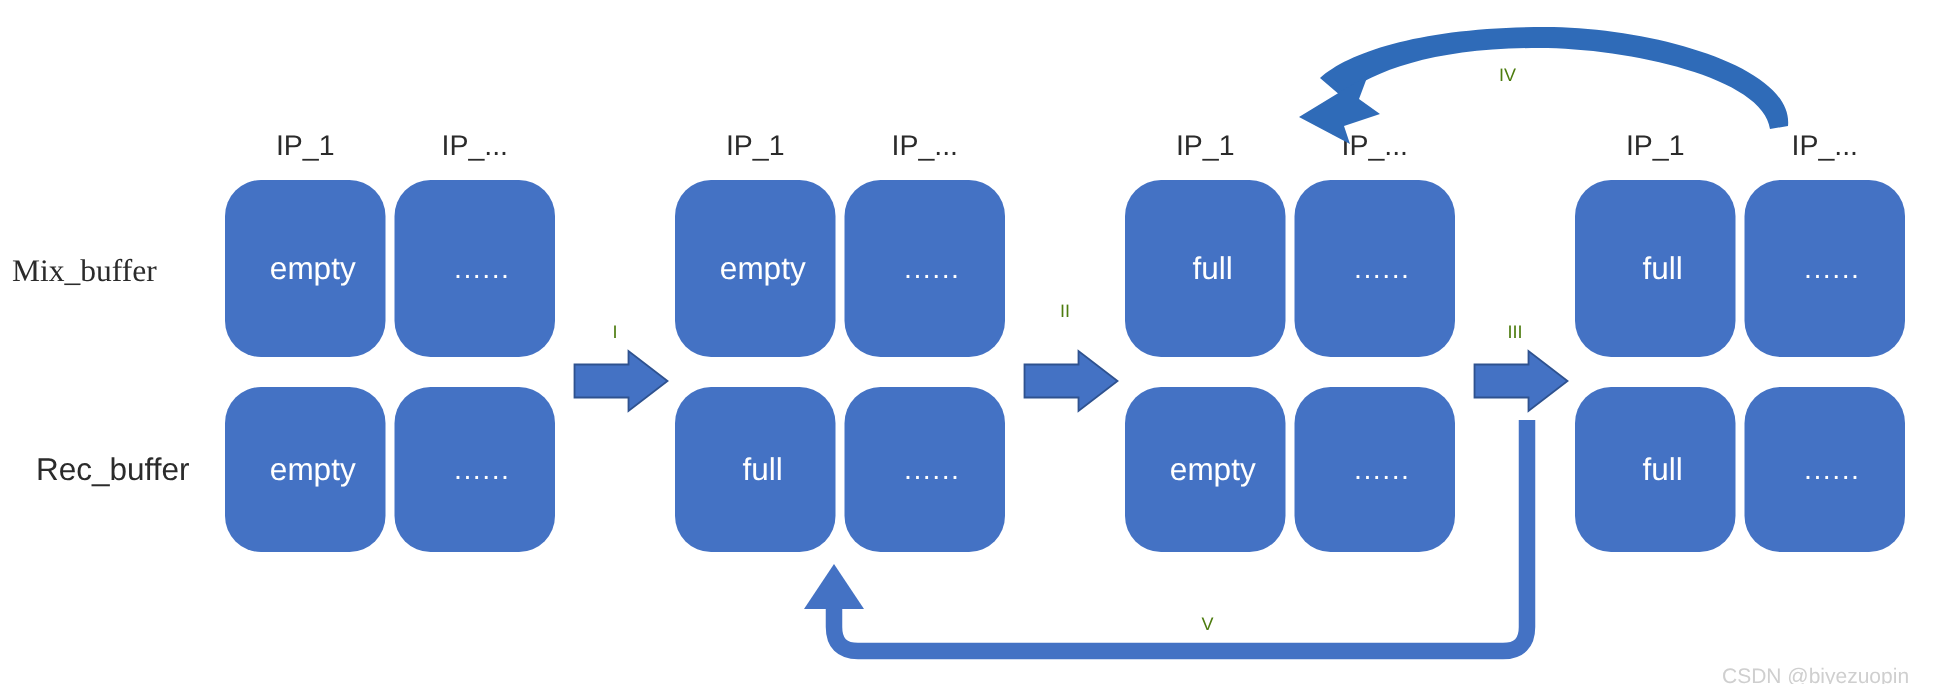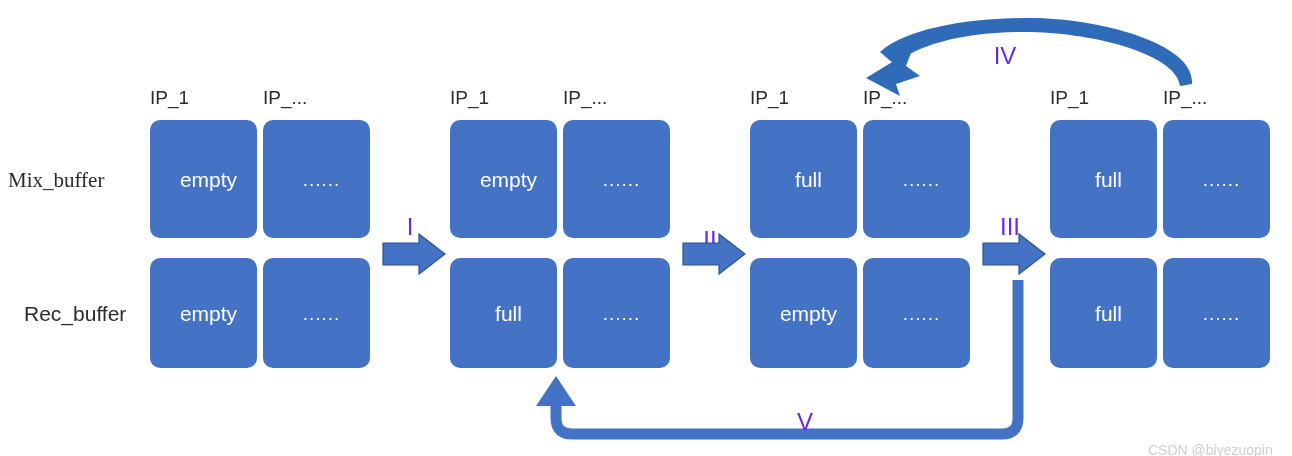--- a/index.html
+++ b/index.html
@@ -22,43 +22,44 @@
     font-size: 21px;
     color: #2b2b2b;
     white-space: nowrap;
     line-height: 1;
   }
   .col-header {
     position: absolute;
     font-size: 19px;
     color: #2b2b2b;
     white-space: nowrap;
+    text-align: center;
     line-height: 1;
   }
   .cell {
     position: absolute;
     background: #4472C4;
-    border-radius: 10px;
+    border-radius: 24px;
     color: #ffffff;
     font-size: 21px;
     display: flex;
     align-items: center;
     justify-content: center;
     box-sizing: border-box;
     line-height: 1;
     padding-left: 10px;
   }
   .cell-dots {
     font-size: 19px;
     letter-spacing: 1px;
   }
   .step-label {
     position: absolute;
-    font-size: 24px;
-    color: #6d28d9;
+    font-size: 12px;
+    color: #4d7c0f;
     white-space: nowrap;
     text-align: center;
     line-height: 1;
   }
   .arrow-svg {
     position: absolute;
     overflow: visible;
   }
   .watermark {
     position: absolute;
@@ -93,21 +94,21 @@
 
   <div class="col-header" style="left:450px; top:88px; width:107px;">IP_1</div>
   <div class="col-header" style="left:563px; top:88px; width:107px;">IP_...</div>
 
   <div class="cell" style="left:450px; top:120px; width:107px; height:118px;">empty</div>
   <div class="cell cell-dots" style="left:563px; top:120px; width:107px; height:118px;">......</div>
 
   <div class="cell" style="left:450px; top:258px; width:107px; height:110px;">full</div>
   <div class="cell cell-dots" style="left:563px; top:258px; width:107px; height:110px;">......</div>
 
-  <div class="step-label" style="left:680px; top:228px; width:60px;">II</div>
+  <div class="step-label" style="left:680px; top:201px; width:60px;">II</div>
   <svg class="arrow-svg" style="left:683px; top:234px;" width="64" height="40" viewBox="0 0 64 40">
     <polygon points="0,9 36,9 36,0 62,20 36,40 36,31 0,31" fill="#4472C4" stroke="#2F528F" stroke-width="1.2"></polygon>
   </svg>
 
   <div class="col-header" style="left:750px; top:88px; width:107px;">IP_1</div>
   <div class="col-header" style="left:863px; top:88px; width:107px;">IP_...</div>
 
   <div class="cell" style="left:750px; top:120px; width:107px; height:118px;">full</div>
   <div class="cell cell-dots" style="left:863px; top:120px; width:107px; height:118px;">......</div>
 

